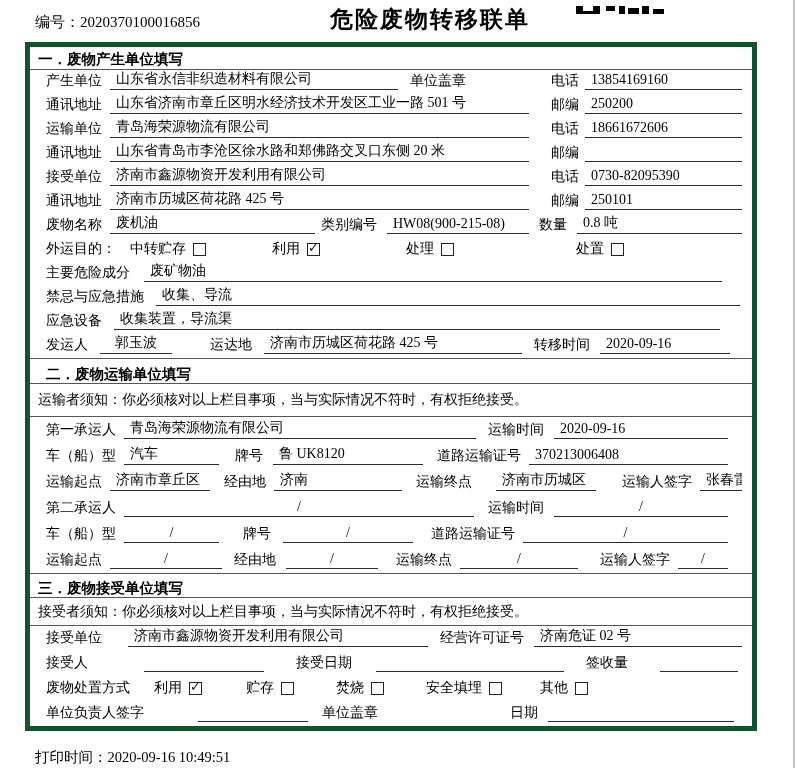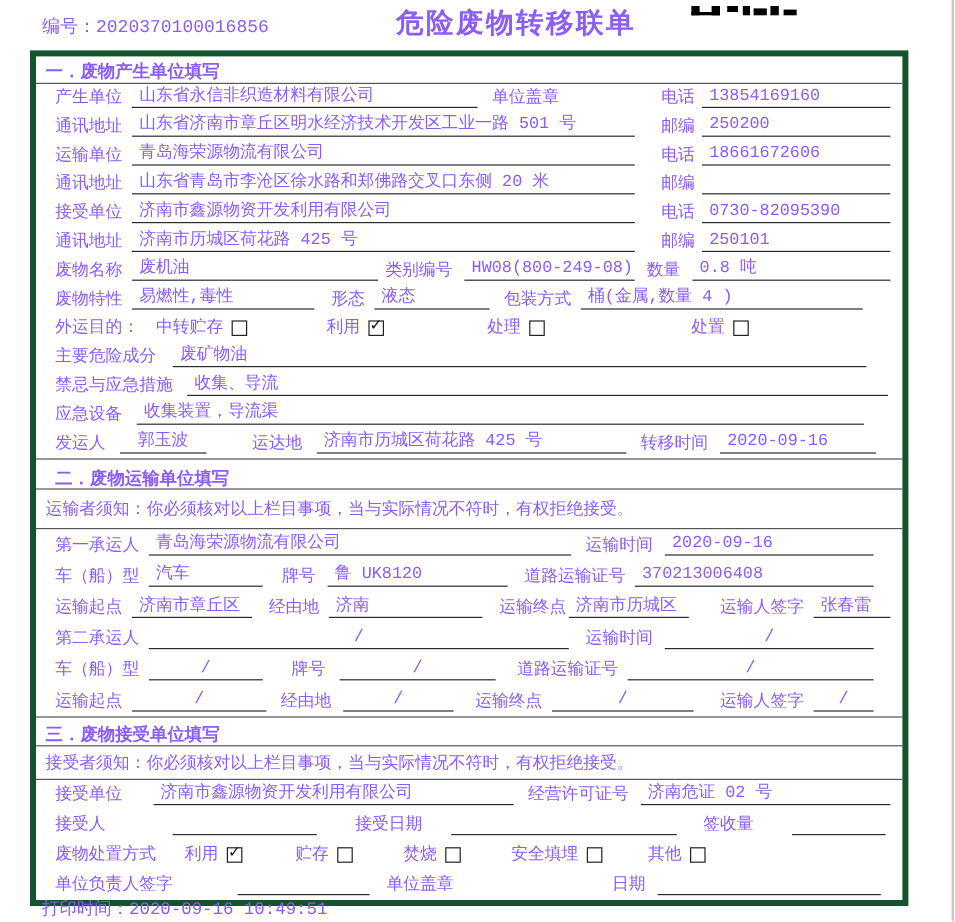--- a/index.html
+++ b/index.html
@@ -1,17 +1,17 @@
 <!DOCTYPE html>
 <html><head>
 <meta charset="utf-8">
 <style>
   html,body{margin:0;padding:0;background:#fff;}
   .page{position:relative;width:796px;height:768px;background:#ffffff;overflow:hidden;
-        font-family:Liberation Mono, monospace;color:#8b5cf6;}
+        font-family:Liberation Serif, serif;color:#000000;}
   .edge-line{position:absolute;top:0;right:1px;width:2px;height:100%;background:#c6c6c6;}
   .qr-frag{position:absolute;left:576px;top:0;}
   .doc-number{position:absolute;left:35px;top:13px;font-size:15px;white-space:nowrap;}
   .doc-title{position:absolute;left:330px;top:4px;font-size:23px;font-weight:bold;letter-spacing:2px;white-space:nowrap;}
   .print-time{position:absolute;left:35px;top:748px;font-size:14.5px;white-space:nowrap;}
 
   .form-table{position:absolute;left:25px;top:42px;width:732px;border:5px solid #14532d;background:#fff;box-sizing:border-box;}
   .sec-h{box-sizing:border-box;height:23px;padding:3px 8px 0 8px;font-weight:bold;font-size:14.5px;
          border-bottom:1.2px solid #555;white-space:nowrap;}
   .sec-h.bt{border-top:1.2px solid #555;}
@@ -120,33 +120,25 @@
           <span class="u fx" style="margin-left:8px;margin-right:14px;">济南市历城区荷花路 425 号</span>
         </div>
         <span class="lbl" style="margin-left:8px;">邮编</span>
         <span class="u fx" style="margin-left:6px;margin-right:2px;">250101</span>
       </div>
 
       <div class="row">
         <span class="lbl">废物名称</span>
         <span class="u" style="width:205px;margin-left:8px;">废机油</span>
         <span class="lbl" style="margin-left:6px;">类别编号</span>
-        <span class="u" style="width:142px;margin-left:10px;">HW08(800-249-08)</span>
+        <span class="u" style="width:142px;margin-left:10px;">HW08(900-215-08)</span>
         <span class="lbl" style="margin-left:10px;">数量</span>
         <span class="u fx" style="margin-left:10px;margin-right:2px;">0.8 吨</span>
       </div>
 
-      <div class="row">
-        <span class="lbl">废物特性</span>
-        <span class="u" style="width:152px;margin-left:8px;">易燃性,毒性</span>
-        <span class="lbl" style="margin-left:14px;">形态</span>
-        <span class="u" style="width:96px;margin-left:8px;">液态</span>
-        <span class="lbl" style="margin-left:12px;">包装方式</span>
-        <span class="u" style="width:235px;margin-left:8px;">桶(金属,数量 4 )</span>
-      </div>
 
       <div class="row">
         <span class="lbl">外运目的：</span>
         <span class="lbl" style="margin-left:14px;">中转贮存</span>
         <span class="cb"></span>
         <span class="lbl" style="margin-left:66px;">利用</span>
         <span class="cb checked"></span>
         <span class="lbl" style="margin-left:86px;">处理</span>
         <span class="cb"></span>
         <span class="lbl" style="margin-left:122px;">处置</span>
@@ -198,21 +190,21 @@
         <span class="lbl" style="margin-left:14px;">道路运输证号</span>
         <span class="u fx" style="margin-left:8px;margin-right:16px;">370213006408</span>
       </div>
 
       <div class="row">
         <span class="lbl">运输起点</span>
         <span class="u" style="width:100px;margin-left:8px;">济南市章丘区</span>
         <span class="lbl" style="margin-left:14px;">经由地</span>
         <span class="u" style="width:128px;margin-left:8px;">济南</span>
         <span class="lbl" style="margin-left:14px;">运输终点</span>
-        <span class="u" style="width:100px;margin-left:2px;">济南市历城区</span>
+        <span class="u" style="width:100px;margin-left:24px;">济南市历城区</span>
         <span class="lbl" style="margin-left:26px;">运输人签字</span>
         <span class="u fx" style="margin-left:8px;margin-right:2px;">张春雷</span>
       </div>
 
       <div class="row">
         <span class="lbl">第二承运人</span>
         <span class="u c" style="width:350px;margin-left:8px;">/</span>
         <span class="lbl" style="margin-left:14px;">运输时间</span>
         <span class="u fx c" style="margin-left:10px;margin-right:16px;">/</span>
       </div>

